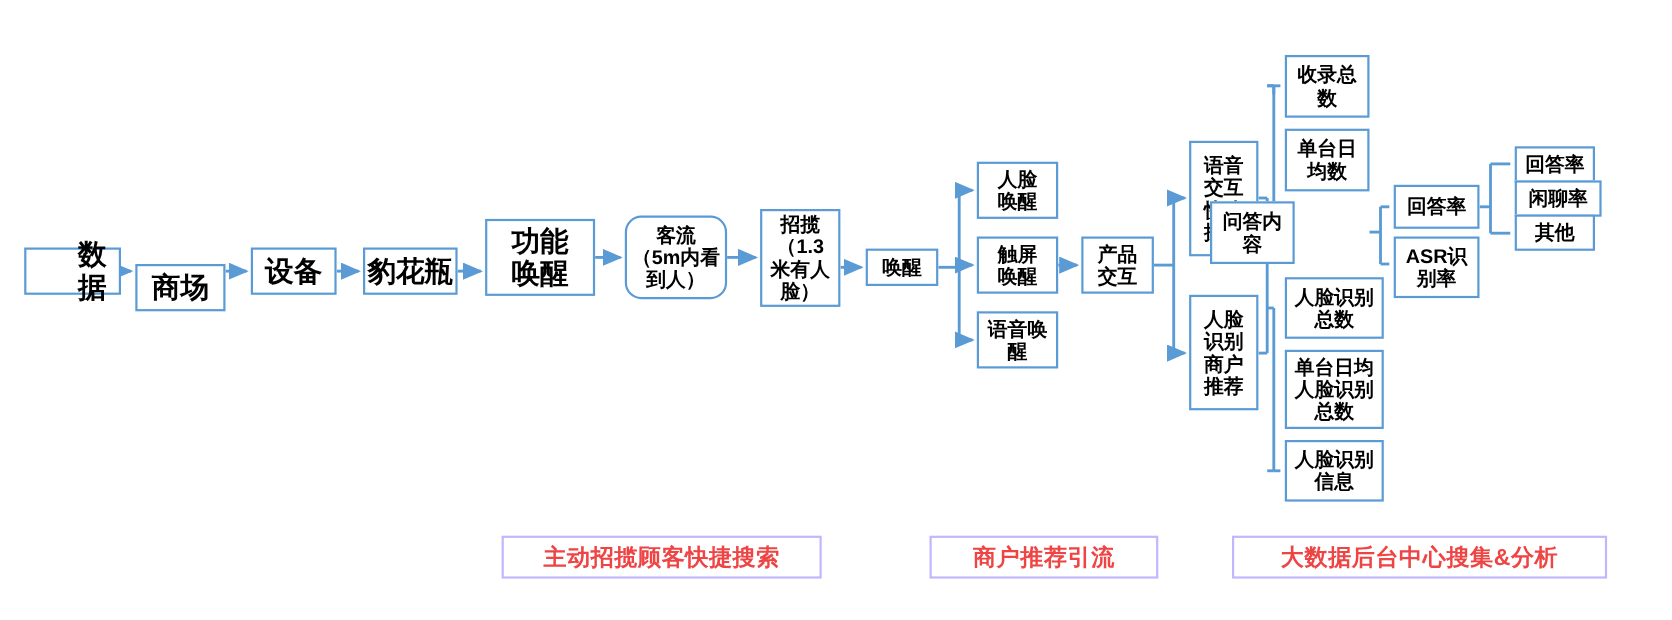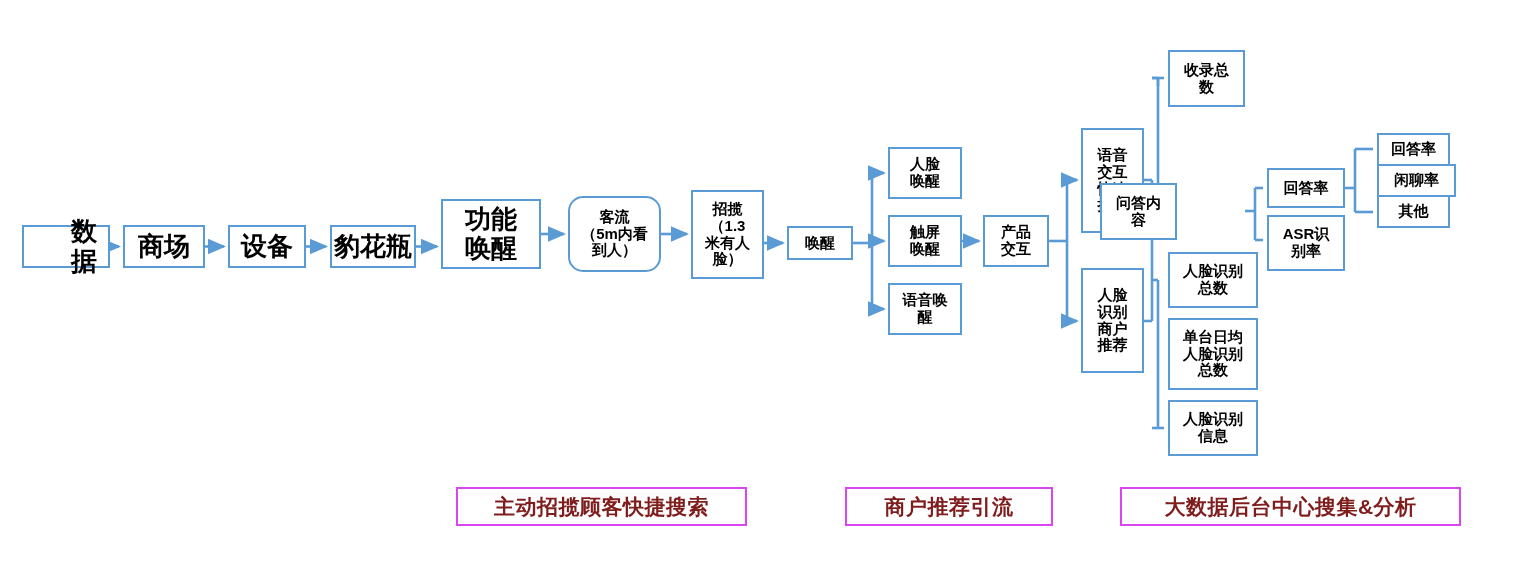--- a/index.html
+++ b/index.html
@@ -18,25 +18,25 @@
     color:#000000;
     display:flex;
     align-items:center;
     justify-content:center;
     text-align:center;
     font-weight:bold;
     line-height:1.12;
     white-space:pre-line;
     z-index:2;
   }
-  .fs15{font-size:15px;}
+  .fs15{font-size:18px;}
   .fs21{font-size:26px;}
   .caption{
     position:absolute;box-sizing:border-box;
-    border:2px solid #d946ef;background:#fff;color:#7f1d1d;
+    border:2px solid #c4b5fd;background:#fff;color:#ef4444;
     display:flex;align-items:center;justify-content:center;
     font-weight:bold;font-size:21px;letter-spacing:0.5px;z-index:2;
   }
 </style>
 </head>
 <body>
 
 <div id="canvas">
 
   <svg class="connectors" viewBox="0 0 1520 564" xmlns="http://www.w3.org/2000/svg">
@@ -107,21 +107,21 @@
 
     <g stroke="#5B9BD5" stroke-width="2.6" fill="none" stroke-linecap="butt">
       <path d="M1345,188 L1355,188"></path>
       <path d="M1355,149 L1355,212"></path>
       <path d="M1355,149 L1373,149"></path>
       <path d="M1355,212 L1373,212"></path>
     </g>
   </svg>
 
   <div class="node fs21" style="left:22px;top:225px;width:88px;height:43px;padding-left:36px;">数据</div>
-  <div class="node fs21" style="left:123px;top:225px;width:82px;height:43px;">商场</div>
+  <div class="node fs21" style="left:123px;top:240px;width:82px;height:43px;">商场</div>
   <div class="node fs21" style="left:228px;top:225px;width:78px;height:43px;">设备</div>
   <div class="node fs21" style="left:330px;top:225px;width:86px;height:43px;">豹花瓶</div>
   <div class="node fs21" style="left:441px;top:199px;width:100px;height:70px;">功能
 唤醒</div>
   <div class="node fs15" style="left:568px;top:196px;width:93px;height:76px;border-radius:15px;">客流
 （5m内看
 到人）</div>
   <div class="node fs15" style="left:691px;top:190px;width:73px;height:89px;">招揽
 （1.3
 米有人
@@ -138,20 +138,22 @@
   <div class="node fs15" style="left:1081px;top:128px;width:63px;height:105px;">语音
 交互
 快速
 搜索</div>
   <div class="node fs15" style="left:1081px;top:268px;width:63px;height:105px;">人脸
 识别
 商户
 推荐</div>
   <div class="node fs15" style="left:1168px;top:50px;width:77px;height:57px;">收录总
 数</div>
+  <div class="node fs15" style="left:1168px;top:117px;width:77px;height:57px;">单台日
+均数</div>
   <div class="node fs15" style="left:1100px;top:183px;width:77px;height:57px;">问答内
 容</div>
   <div class="node fs15" style="left:1168px;top:252px;width:90px;height:56px;">人脸识别
 总数</div>
   <div class="node fs15" style="left:1168px;top:318px;width:90px;height:72px;">单台日均
 人脸识别
 总数</div>
   <div class="node fs15" style="left:1168px;top:400px;width:90px;height:56px;">人脸识别
 信息</div>
   <div class="node fs15" style="left:1267px;top:168px;width:78px;height:40px;">回答率</div>

